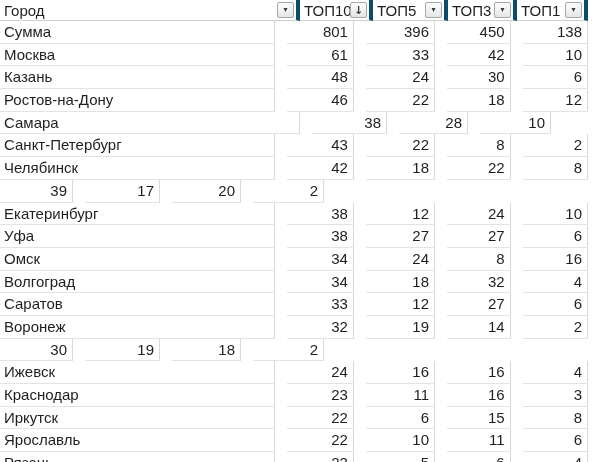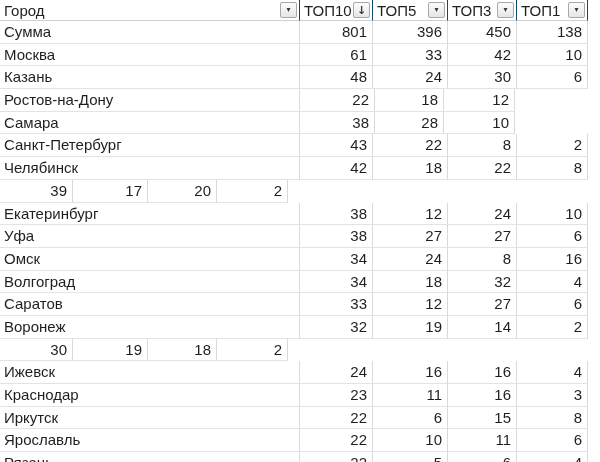--- a/index.html
+++ b/index.html
@@ -19,21 +19,21 @@
     display: flex;
     height: 21px;
   }
   .hcell {
     box-sizing: border-box;
     position: relative;
     display: flex;
     align-items: center;
     padding-left: 4px;
     font-size: 15px;
-    border-right: 1px solid #0c4a6e;
+    border-right: 4px solid #0c4a6e;
     border-bottom: 1px solid #cfcfcf;
     white-space: nowrap;
     overflow: hidden;
   }
   .hlabel { padding-top: 1px; }
 
   
   .fbtn {
     position: absolute;
     right: 2px;
@@ -66,20 +66,21 @@
   .col-top10 { width: 73px; }
   .col-top5  { width: 75px; }
   .col-top3  { width: 69px; }
   .col-top1  { width: 71px; }
   .col-strip { flex: 1; border: none !important; background: #ffffff; }
 
   
   .drow {
     display: flex;
     height: 22.7px;
+    gap: 12px;
   }
   .dcell {
     box-sizing: border-box;
     font-size: 15px;
     line-height: 22.7px;
     border-right: 1px solid #d9d9d9;
     border-bottom: 1px solid #e3e3e3;
     white-space: nowrap;
     overflow: hidden;
   }
@@ -145,20 +146,21 @@
       <div class="drow">
       <div class="dcell city col-city">Казань</div>
       <div class="dcell num  col-top10">48</div>
       <div class="dcell num  col-top5">24</div>
       <div class="dcell num  col-top3">30</div>
       <div class="dcell num  col-top1">6</div>
       <div class="dcell col-strip"></div>
     </div>
       <div class="drow">
       <div class="dcell city col-city">Ростов-на-Дону</div>
+      <div class="dcell num  col-top10">46</div>
       <div class="dcell num  col-top5">22</div>
       <div class="dcell num  col-top3">18</div>
       <div class="dcell num  col-top1">12</div>
       <div class="dcell col-strip"></div>
     </div>
       <div class="drow">
       <div class="dcell city col-city">Самара</div>
       <div class="dcell num  col-top5">38</div>
       <div class="dcell num  col-top3">28</div>
       <div class="dcell num  col-top1">10</div>

